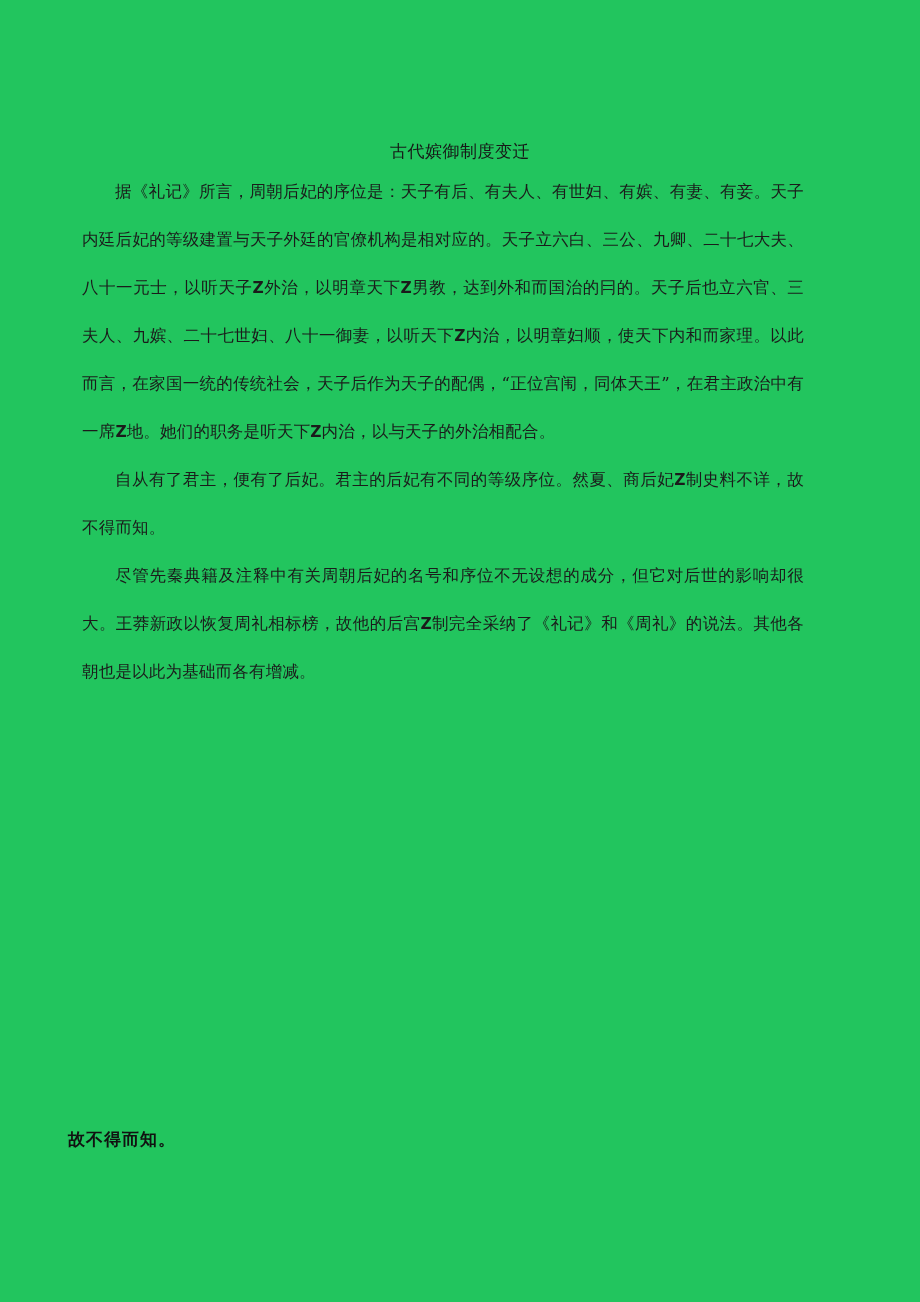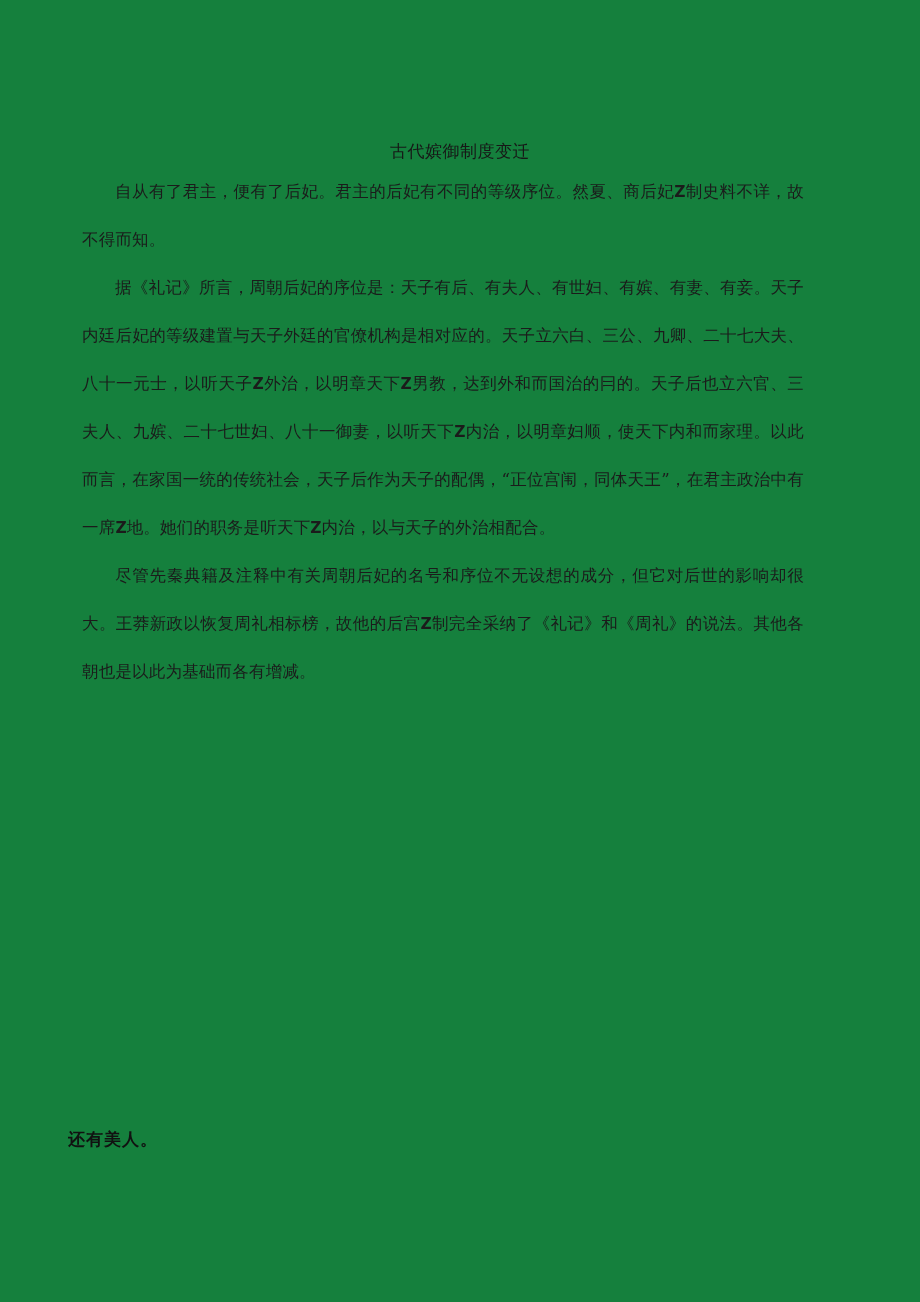--- a/index.html
+++ b/index.html
@@ -6,21 +6,21 @@
   html, body {
     margin: 0;
     padding: 0;
     background: #ffffff;
   }
 
   .page {
     position: relative;
     width: 920px;
     height: 1302px;
-    background: #15803d;
+    background: #22c55e;
     overflow: hidden;
     font-family: "DejaVu Serif", "Liberation Serif", serif;
     color: #1b1b1b;
     -webkit-font-smoothing: antialiased;
   }
 
   
   .doc-title {
     position: absolute;
     left: 0;
@@ -97,25 +97,25 @@
 </style>
 </head>
 <body>
 
 <div class="page">
 
   <h1 class="doc-title">古代嫔御制度变迁</h1>
 
   <div class="body-block">
 
+    <p class="para">据《礼记》所言，周朝后妃的序位是：天子有后、有夫人、有世妇、有嫔、有妻、有妾。天子内廷后妃的等级建置与天子外廷的官僚机构是相对应的。天子立六白、三公、九卿、二十七大夫、八十一元士，以听天子<span class="z">Z</span>外治，以明章天下<span class="z">Z</span>男教，达到外和而国治的冃的。天子后也立六官、三夫人、九嫔、二十七世妇、八十一御妻，以听天下<span class="z">Z</span>内治，以明章妇顺，使天下内和而家理。以此而言，在家国一统的传统社会，天子后作为天子的配偶，“正位宫闱，同体天王”，在君主政治中有一席<span class="z">Z</span>地。她们的职务是听天下<span class="z">Z</span>内治，以与天子的外治相配合。</p>
+
     <p class="para">自从有了君主，便有了后妃。君主的后妃有不同的等级序位。然夏、商后妃<span class="z">Z</span>制史料不详，故不得而知。</p>
-
-    <p class="para">据《礼记》所言，周朝后妃的序位是：天子有后、有夫人、有世妇、有嫔、有妻、有妾。天子内廷后妃的等级建置与天子外廷的官僚机构是相对应的。天子立六白、三公、九卿、二十七大夫、八十一元士，以听天子<span class="z">Z</span>外治，以明章天下<span class="z">Z</span>男教，达到外和而国治的冃的。天子后也立六官、三夫人、九嫔、二十七世妇、八十一御妻，以听天下<span class="z">Z</span>内治，以明章妇顺，使天下内和而家理。以此而言，在家国一统的传统社会，天子后作为天子的配偶，“正位宫闱，同体天王”，在君主政治中有一席<span class="z">Z</span>地。她们的职务是听天下<span class="z">Z</span>内治，以与天子的外治相配合。</p>
 
     <p class="para">尽管先秦典籍及注释中有关周朝后妃的名号和序位不无设想的成分，但它对后世的影响却很大。王莽新政以恢复周礼相标榜，故他的后宫<span class="z">Z</span>制完全采纳了《礼记》和《周礼》的说法。其他各朝也是以此为基础而各有增减。</p>
 
 
   </div>
 
 
-  <div class="ocr-tail">还有美人。</div>
+  <div class="ocr-tail">故不得而知。</div>
 
 </div>
 
 </body></html>

